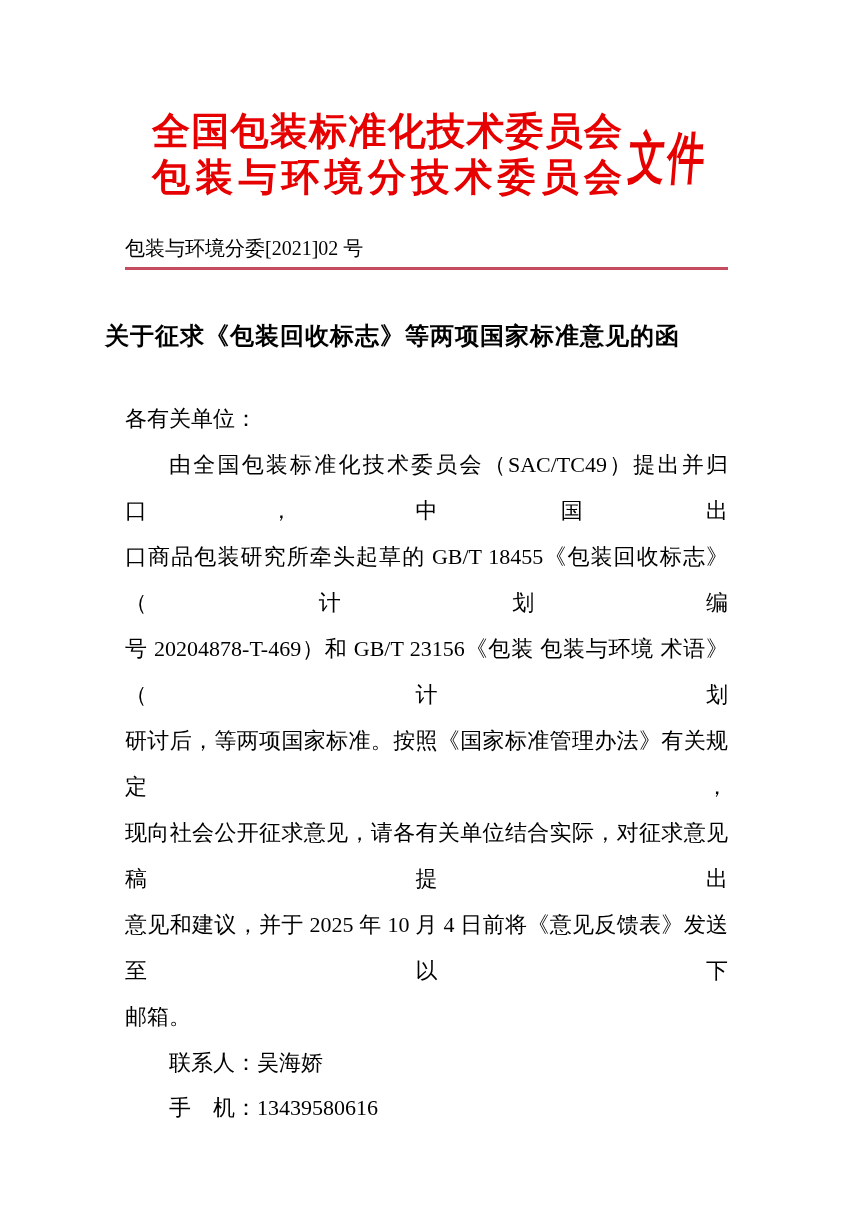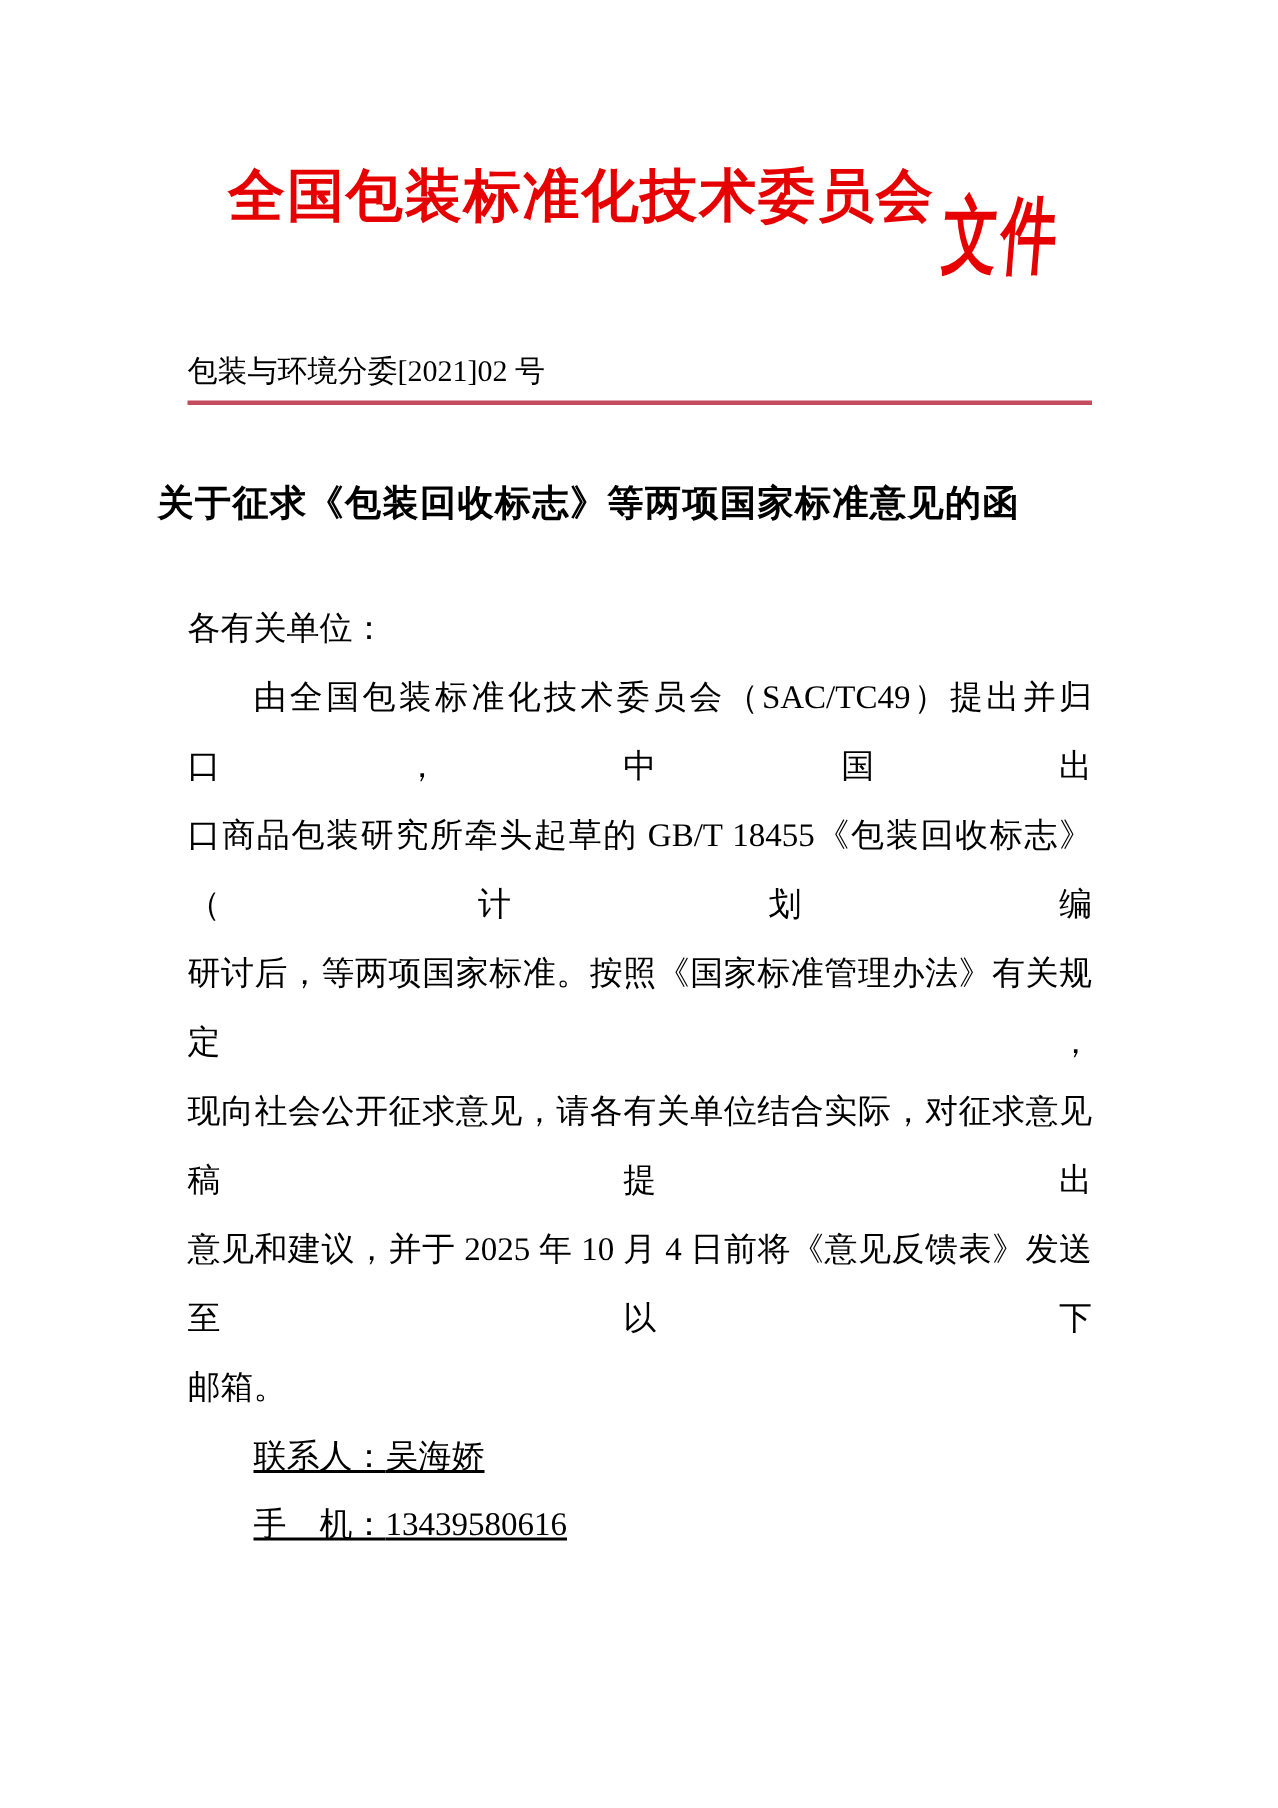--- a/index.html
+++ b/index.html
@@ -68,45 +68,47 @@
   .salutation {
     font-family:"Liberation Sans", sans-serif;
     font-weight:normal;
   }
   .pline {
     text-align:justify;
     text-align-last:justify;
   }
   .pline.first { text-indent:44px; }
   .pline.last  { text-align:center; text-align-last:left; }
-  .contact-line { padding-left:44px; line-height:45px;text-decoration:underline; }
+  .contact-line { padding-left:44px; line-height:45px; }
 </style>
 </head>
 <body>
 
 <div class="page">
 
   <div class="org-lines">
     <div class="org-line">全国包装标准化技术委员会</div>
+    <div class="org-line">包装与环境分技术委员会</div>
   </div>
   <div class="doc-type">文件</div>
 
   <div class="doc-number">包装与环境分委[2021]02 号</div>
 
   <div class="red-rule"></div>
 
   <h1 class="title">关于征求《包装回收标志》等两项国家标准意见的函</h1>
 
   <div class="body-block">
 
     <div class="salutation">各有关单位：</div>
 
     <div class="paragraph">
       <div class="pline first">由全国包装标准化技术委员会（SAC/TC49）提出并归口，中国出</div>
       <div class="pline">口商品包装研究所牵头起草的 GB/T 18455《包装回收标志》（计划编</div>
+      <div class="pline">号 20204878-T-469）和 GB/T 23156《包装 包装与环境 术语》（计划</div>
       <div class="pline">研讨后，等两项国家标准。按照《国家标准管理办法》有关规定，</div>
       <div class="pline">现向社会公开征求意见，请各有关单位结合实际，对征求意见稿提出</div>
       <div class="pline">意见和建议，并于 2025 年 10 月 4 日前将《意见反馈表》发送至以下</div>
       <div class="pline last">邮箱。</div>
     </div>
 
     <div class="contacts">
       <div class="contact-line">
         <span>联系人：</span><span>吴海娇</span>
       </div>

